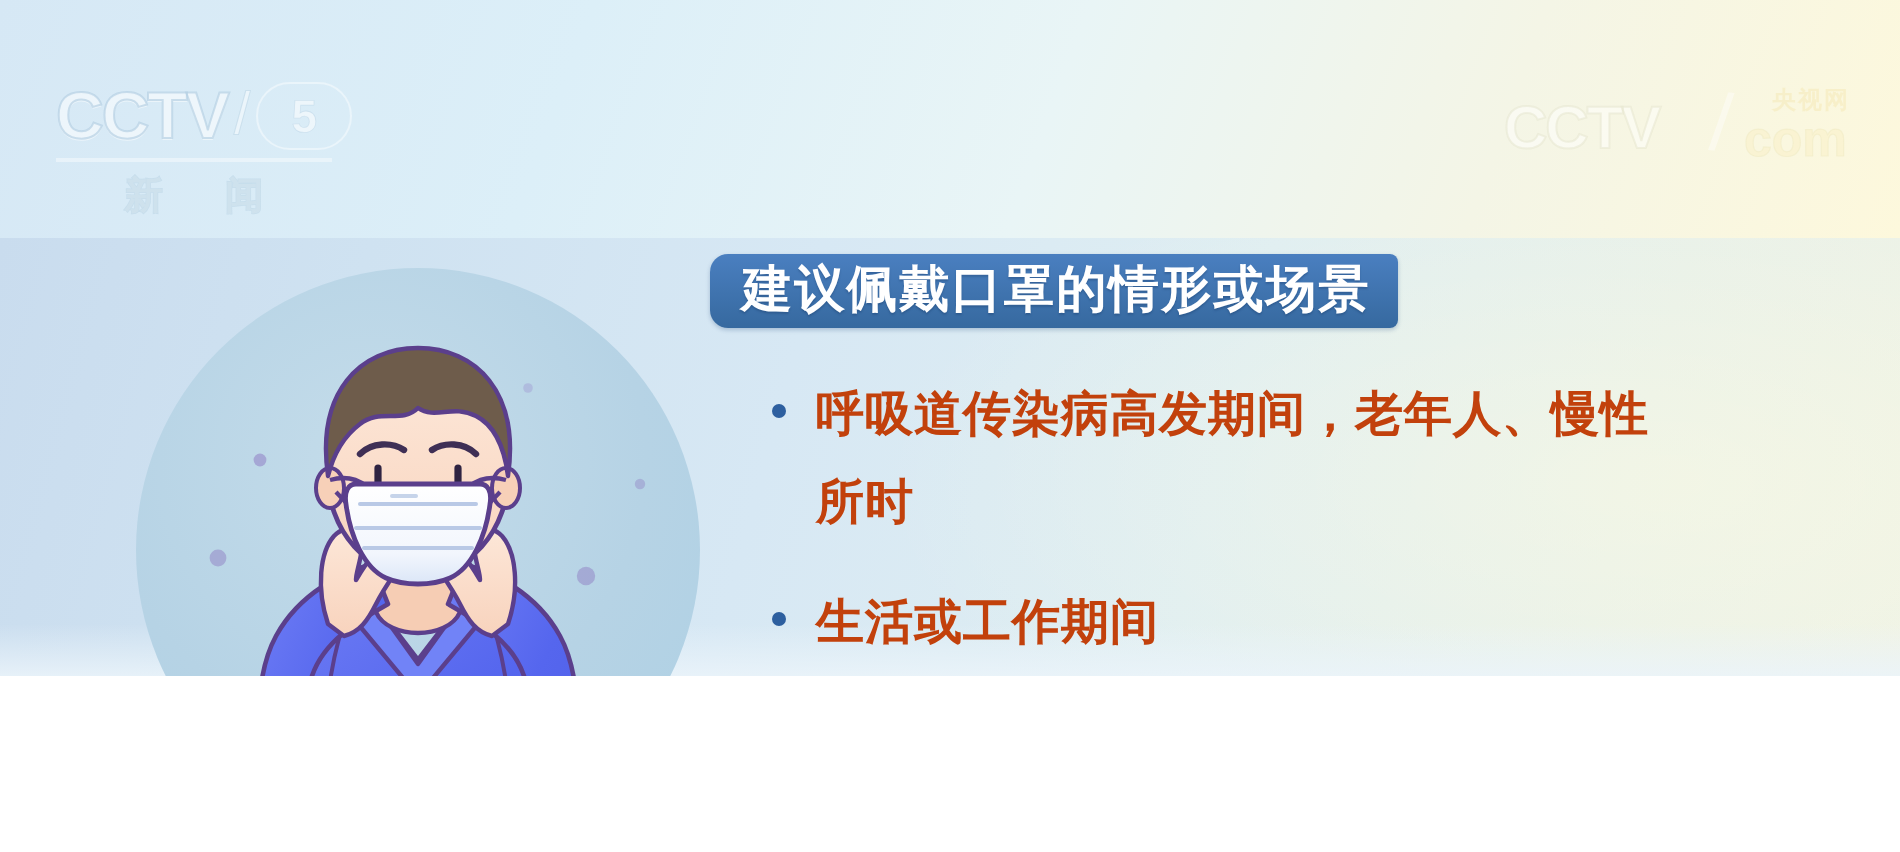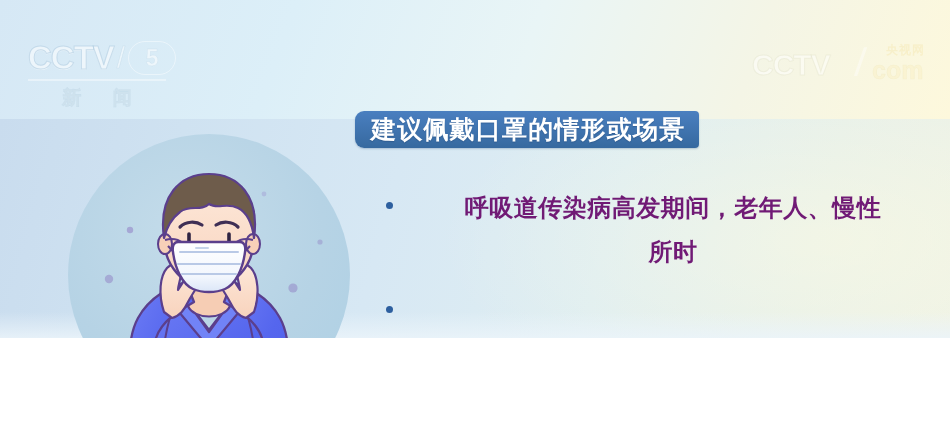--- a/index.html
+++ b/index.html
@@ -138,21 +138,21 @@
   }
   .illus-circle{
     position:absolute; left:0; top:0;
     width:282px; height:282px; border-radius:50%;
     background:radial-gradient(circle at 42% 34%, #c4dcea 0%, #b6d3e5 55%, #add0e4 100%);
   }
   .illus-svg{ position:absolute; left:0; top:0; width:282px; height:282px; }
 
   
   .title-banner{
-    position:absolute; left:355px; top:111px;
+    position:absolute; left:355px; top:127px;
     height:37px;
     padding:0 14px 0 16px;
     display:flex; align-items:center;
     background:linear-gradient(180deg,#4a7fc0 0%, #36699f 100%);
     border-radius:9px 4px 4px 9px;
     box-shadow:0 1px 2px rgba(40,80,130,.28);
   }
   .title-banner .title-text{
     color:#ffffff;
     font-size:25px;
@@ -172,27 +172,26 @@
     position:relative;
     padding-left:30px;
     margin-bottom:16px;
   }
   .bullet-dot{
     position:absolute; left:8px; top:16px;
     width:7px; height:7px; border-radius:50%;
     background:#2d5f9f;
   }
   .bullet-line{
-    color:#701a75;
+    color:#c2410c;
     font-size:24px;
     font-weight:bold;
     line-height:44px;
     letter-spacing:.5px;
     white-space:nowrap;
-    text-align:center;
   }
 </style>
 </head>
 <body>
 
 <div class="screen">
 
   <div class="bg-base"></div>
   <div class="bg-top-band"></div>
   <div class="bg-lower"></div>
@@ -309,17 +308,18 @@
   <div class="bullet-list">
 
     <div class="bullet-item">
       <span class="bullet-dot"></span>
       <div class="bullet-line">呼吸道传染病高发期间，老年人、慢性</div>
       <div class="bullet-line">所时</div>
     </div>
 
     <div class="bullet-item">
       <span class="bullet-dot"></span>
+      <div class="bullet-line">生活或工作期间</div>
     </div>
 
   </div>
 
 </div>
 
 </body></html>

